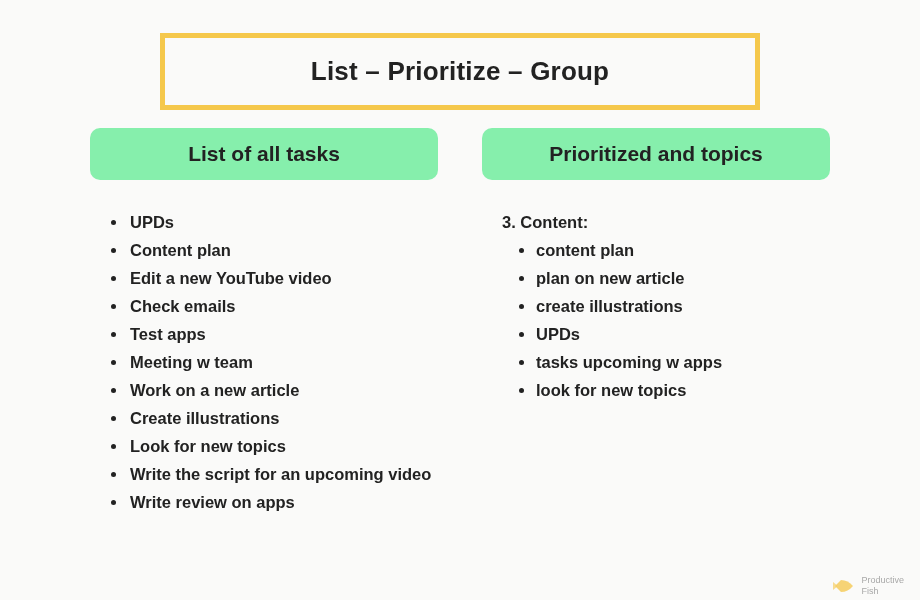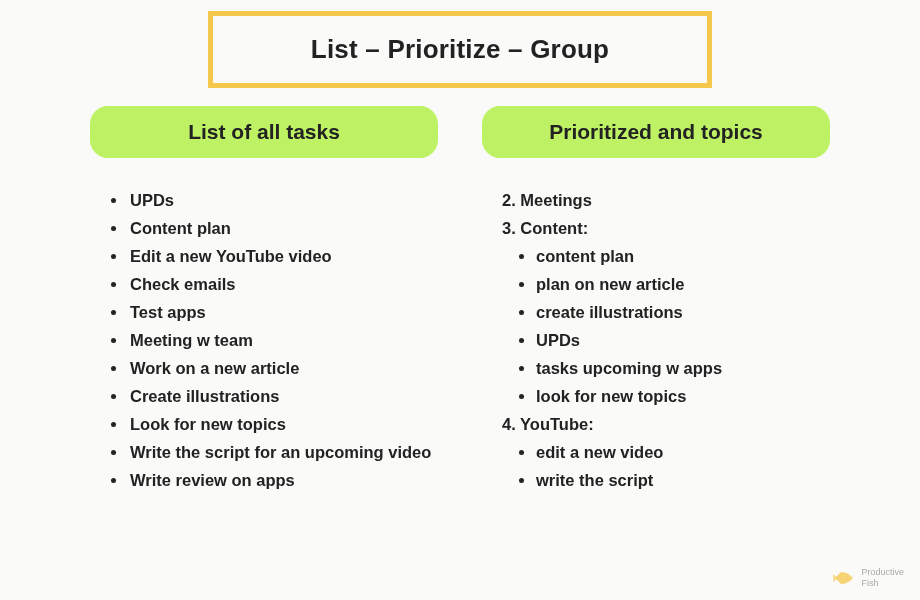--- a/index.html
+++ b/index.html
@@ -6,44 +6,44 @@
     body {
       width: 920px;
       height: 600px;
       background: #fafaf9;
       font-family: Arial, Helvetica, sans-serif;
       color: #222;
       position: relative;
       overflow: hidden;
     }
     .title-box {
-      margin: 11px auto 18px;
-      width: 504px;
+      margin: 33px auto 18px;
+      width: 600px;
       border: 5px solid #f5c84c;
       padding: 18px 8px;
       text-align: center;
     }
     .title-box h1 {
       font-size: 26px;
       font-weight: bold;
       letter-spacing: 0.2px;
     }
     .columns {
       display: flex;
       justify-content: center;
       gap: 44px;
       padding: 0 90px;
     }
     .col {
       flex: 1;
       max-width: 360px;
     }
     .col-header {
-      background: #bef264;
-      border-radius: 18px;
+      background: #86efac;
+      border-radius: 10px;
       text-align: center;
       padding: 14px 10px;
       font-size: 21px;
       font-weight: bold;
       margin-bottom: 28px;
     }
     .content {
       font-size: 16.5px;
       line-height: 1.7;
       padding-left: 20px;
@@ -62,21 +62,21 @@
     ol.numbered .num { display: inline; }
     ol.numbered .label { display: inline; }
     ul.sub {
       list-style: disc;
       padding-left: 34px;
       margin-top: 0;
     }
     .logo {
       position: absolute;
       right: 16px;
-      bottom: 12px;
+      bottom: 4px;
       display: flex;
       align-items: center;
       gap: 6px;
       opacity: 0.85;
     }
     .logo-text {
       font-size: 9px;
       line-height: 1.15;
       color: #999;
     }
@@ -105,32 +105,27 @@
           <li>Look for new topics</li>
           <li>Write the script for an upcoming video</li>
           <li>Write review on apps</li>
         </ul>
     </div>
   </div>
   <div class="col">
     <div class="col-header">Prioritized and topics</div>
     <div class="content">
       <ol class="numbered" id="prioritized-list">
-          <li><span class="num">2. </span><span class="label">Meetings</span></li>
           <li><span class="num">3. </span><span class="label">Content:</span><ul class="sub">
               <li>content plan</li>
               <li>plan on new article</li>
               <li>create illustrations</li>
               <li>UPDs</li>
               <li>tasks upcoming w apps</li>
               <li>look for new topics</li>
-            </ul></li>
-          <li><span class="num">4. </span><span class="label">YouTube:</span><ul class="sub">
-              <li>edit a new video</li>
-              <li>write the script</li>
             </ul></li>
         </ol>
     </div>
   </div>
 </div>
 
 <div class="logo">
   <span class="logo-icon">
     <svg width="22" height="20" viewBox="0 0 22 20">
       <path d="M2 10 L8 4 Q15 4 20 10 Q15 16 8 16 Z" fill="#f5c84c" opacity="0.9"></path>

